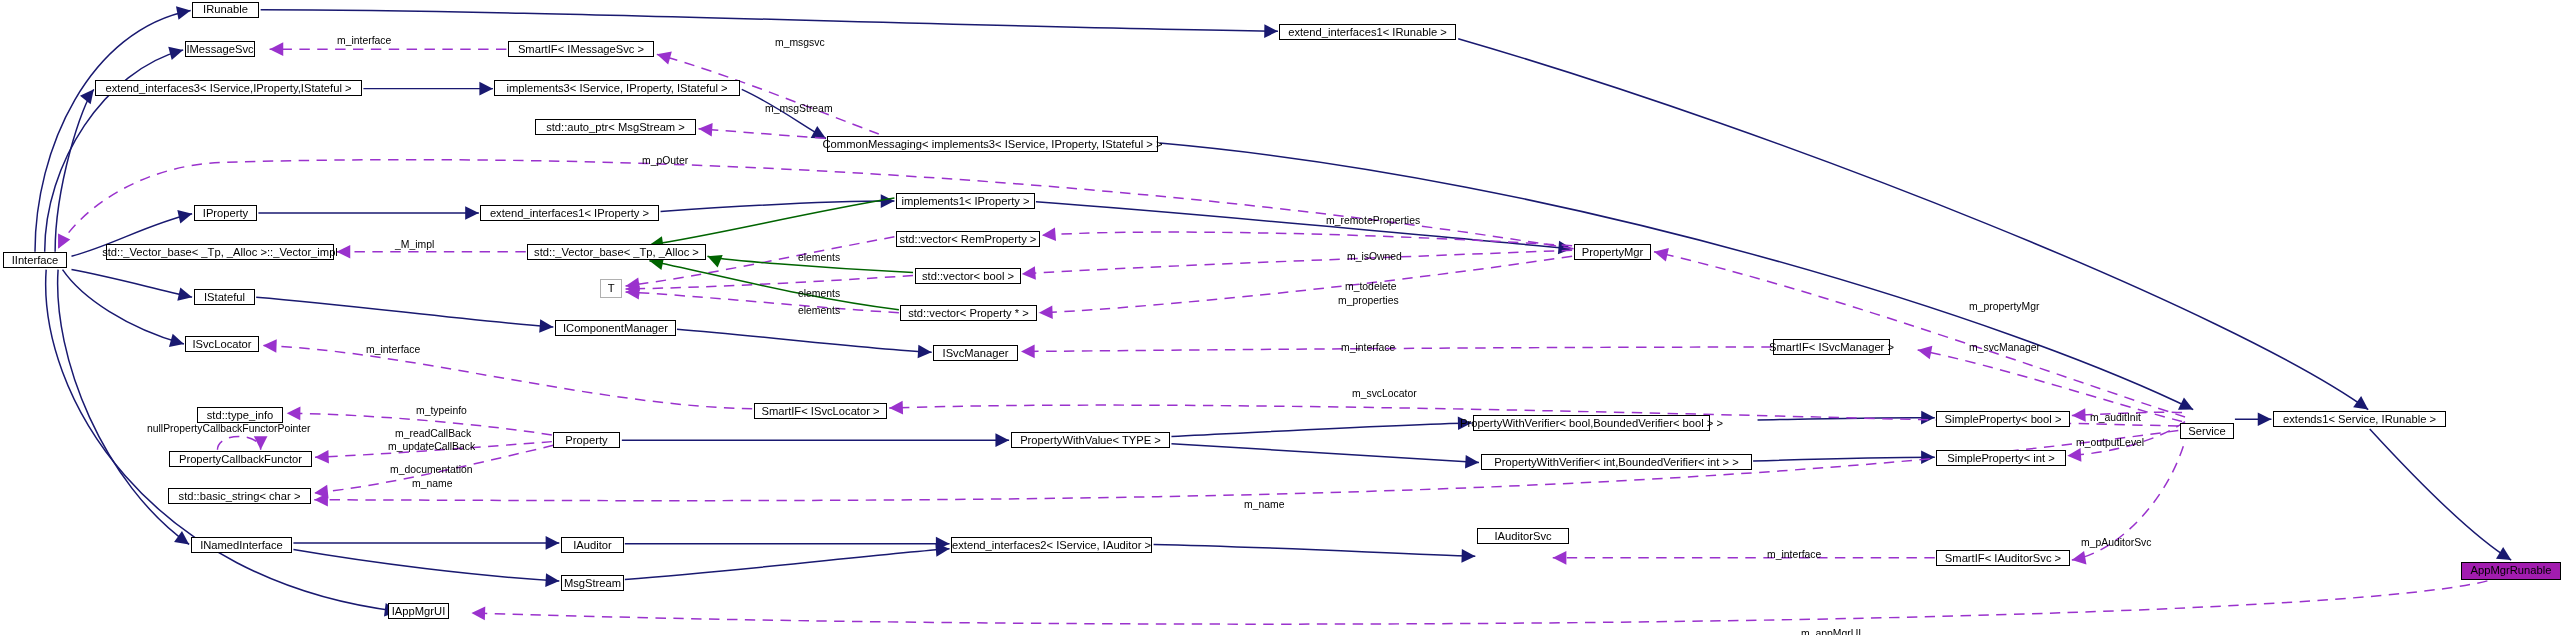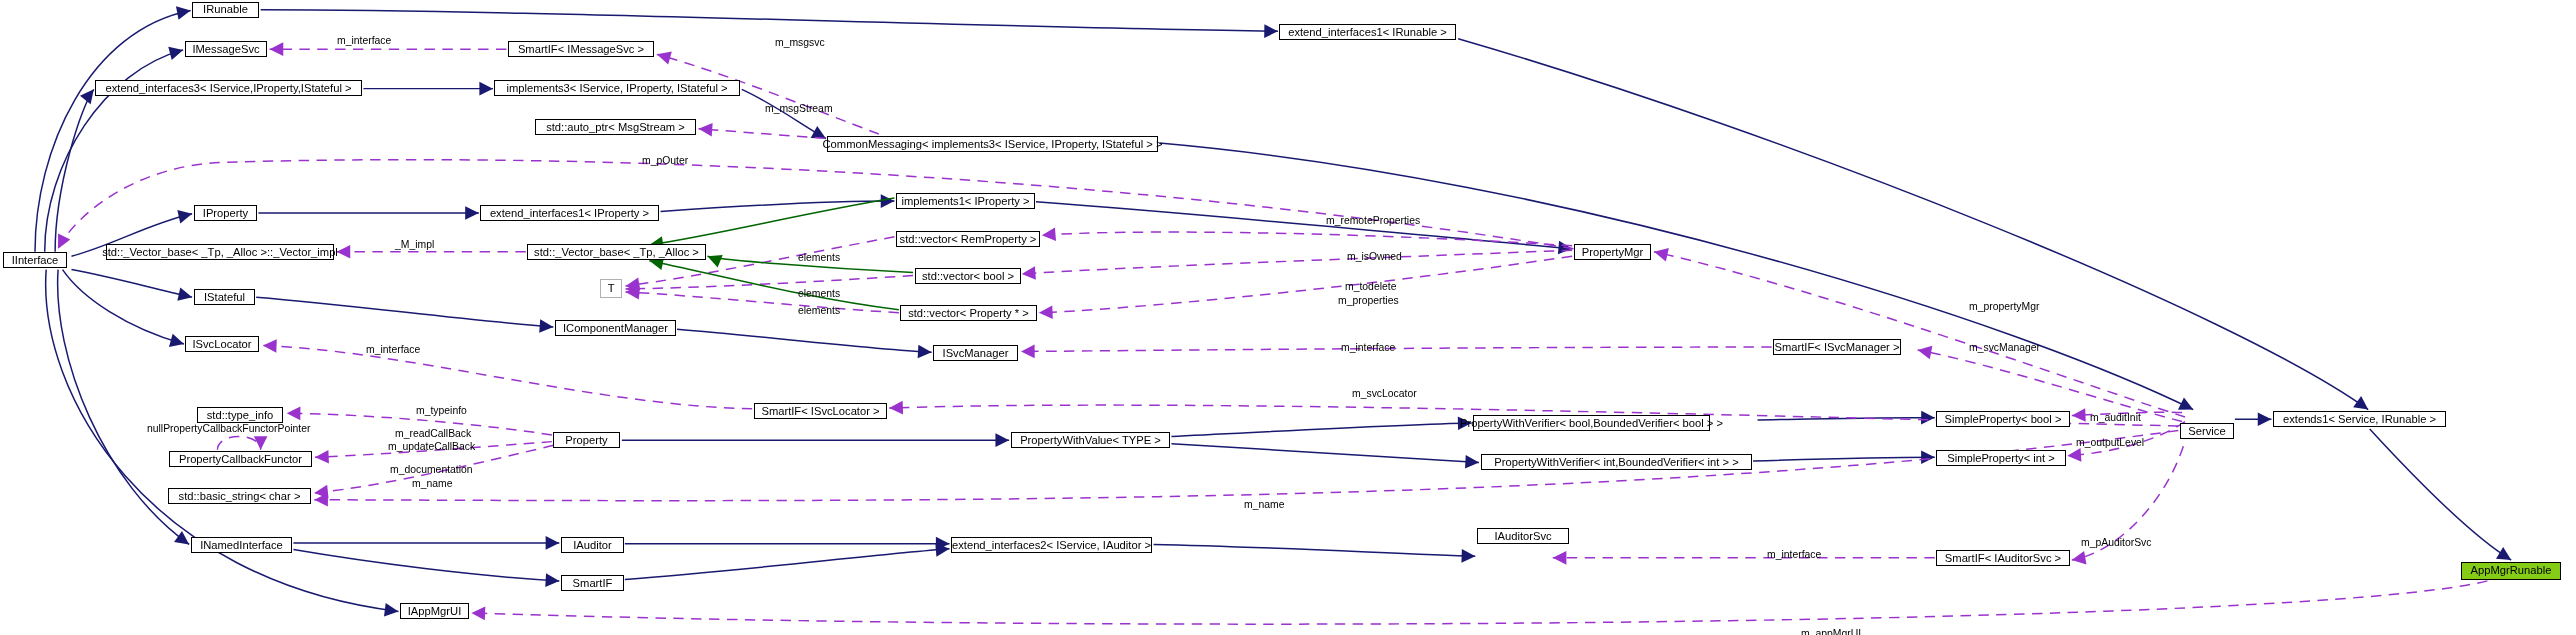--- a/index.html
+++ b/index.html
@@ -14,21 +14,21 @@
     color:#000000;
     display:flex;
     align-items:center;
     justify-content:center;
     white-space:nowrap;
     font-size:11.2px;
     line-height:1;
     padding:0 5.2px;
     height:16.4px;
   }
-  .node.highlight{background:#84cc16;border:0.7px solid #000;}
+  .node.highlight{background:#a21caf;border:0.7px solid #000;}
   .node.tparam{border:0.7px solid #b0b0b0;background:#ffffff;color:#000;}
   .elabel{
     position:absolute;
     font-size:10.4px;
     color:#000000;
     white-space:nowrap;
     background:transparent;
     line-height:1;
   }
 </style>
@@ -156,21 +156,21 @@
     <g fill="none" stroke="#006400" stroke-width="2" marker-end="url(#arrTpl)">
 
       <path d="M1201 266 C 1080 286, 960 316, 872 329"></path>
       <path d="M1226 366 C 1100 360, 960 348, 950 344"></path>
       <path d="M1207 416 C 1080 400, 960 368, 872 350"></path>
     </g>
   </svg>
 
   <div class="node" style="left:192px;top:1.5px;width:67px;">IRunable</div>
 
-  <div class="node" style="left:185px;top:41px;width:82px;">IMessageSvc</div>
+  <div class="node" style="left:185px;top:41px;width:70px;">IMessageSvc</div>
 
   <div class="node" style="left:95px;top:80px;width:267px;">extend_interfaces3&lt; IService,IProperty,IStateful &gt;</div>
 
   <div class="node" style="left:508px;top:41px;width:146px;">SmartIF&lt; IMessageSvc &gt;</div>
 
   <div class="node" style="left:494px;top:80px;width:246px;">implements3&lt; IService, IProperty, IStateful &gt;</div>
 
   <div class="node" style="left:535px;top:119px;width:161px;">std::auto_ptr&lt; MsgStream &gt;</div>
 
   <div class="node" style="left:1279px;top:24px;width:177px;">extend_interfaces1&lt; IRunable &gt;</div>
@@ -188,21 +188,21 @@
   <div class="node" style="left:185px;top:336px;width:74px;">ISvcLocator</div>
 
   <div class="node" style="left:197px;top:407px;width:86px;">std::type_info</div>
 
   <div class="node" style="left:169px;top:451px;width:143px;">PropertyCallbackFunctor</div>
 
   <div class="node" style="left:168px;top:488px;width:143px;">std::basic_string&lt; char &gt;</div>
 
   <div class="node" style="left:191px;top:537px;width:101px;">INamedInterface</div>
 
-  <div class="node" style="left:400px;top:603px;width:69px;">IAppMgrUI</div>
+  <div class="node" style="left:388px;top:603px;width:61px;">IAppMgrUI</div>
 
   <div class="node" style="left:480px;top:205px;width:179px;">extend_interfaces1&lt; IProperty &gt;</div>
 
   <div class="node" style="left:527px;top:244px;width:179px;">std::_Vector_base&lt; _Tp, _Alloc &gt;</div>
 
   <div class="node tparam" style="left:600px;top:279px;width:22.3px;height:19.4px;">T</div>
 
   <div class="node" style="left:555px;top:320px;width:121px;">IComponentManager</div>
 
   <div class="node" style="left:896px;top:193px;width:139px;">implements1&lt; IProperty &gt;</div>
@@ -210,39 +210,39 @@
   <div class="node" style="left:896px;top:231px;width:144px;">std::vector&lt; RemProperty &gt;</div>
 
   <div class="node" style="left:915px;top:268px;width:106px;">std::vector&lt; bool &gt;</div>
 
   <div class="node" style="left:900px;top:305px;width:137px;">std::vector&lt; Property * &gt;</div>
 
   <div class="node" style="left:933px;top:345px;width:85px;">ISvcManager</div>
 
   <div class="node" style="left:1574px;top:244px;width:77px;">PropertyMgr</div>
 
-  <div class="node" style="left:1773px;top:339px;width:128px;">SmartIF&lt; ISvcManager &gt;</div>
+  <div class="node" style="left:1773px;top:339px;width:117px;">SmartIF&lt; ISvcManager &gt;</div>
 
   <div class="node" style="left:754px;top:403px;width:133px;">SmartIF&lt; ISvcLocator &gt;</div>
 
   <div class="node" style="left:553px;top:432px;width:67px;">Property</div>
 
   <div class="node" style="left:1011px;top:432px;width:159px;">PropertyWithValue&lt; TYPE &gt;</div>
 
   <div class="node" style="left:1473px;top:415px;width:237px;">PropertyWithVerifier&lt; bool,BoundedVerifier&lt; bool &gt; &gt;</div>
 
   <div class="node" style="left:1481px;top:454px;width:271px;">PropertyWithVerifier&lt; int,BoundedVerifier&lt; int &gt; &gt;</div>
 
   <div class="node" style="left:1936px;top:411px;width:134px;">SimpleProperty&lt; bool &gt;</div>
 
   <div class="node" style="left:1936px;top:450px;width:130px;">SimpleProperty&lt; int &gt;</div>
 
   <div class="node" style="left:561px;top:537px;width:63px;">IAuditor</div>
 
-  <div class="node" style="left:561px;top:575px;width:63px;">SmartIF</div>
+  <div class="node" style="left:561px;top:575px;width:63px;">MsgStream</div>
 
   <div class="node" style="left:951px;top:537px;width:201px;">extend_interfaces2&lt; IService, IAuditor &gt;</div>
 
   <div class="node" style="left:1477px;top:528px;width:92px;">IAuditorSvc</div>
 
   <div class="node" style="left:1936px;top:550px;width:134px;">SmartIF&lt; IAuditorSvc &gt;</div>
 
   <div class="node" style="left:2180px;top:411px;width:54px;margin-top:12px;">Service</div>
 
   <div class="node" style="left:2273px;top:411px;width:173px;">extends1&lt; Service, IRunable &gt;</div>

